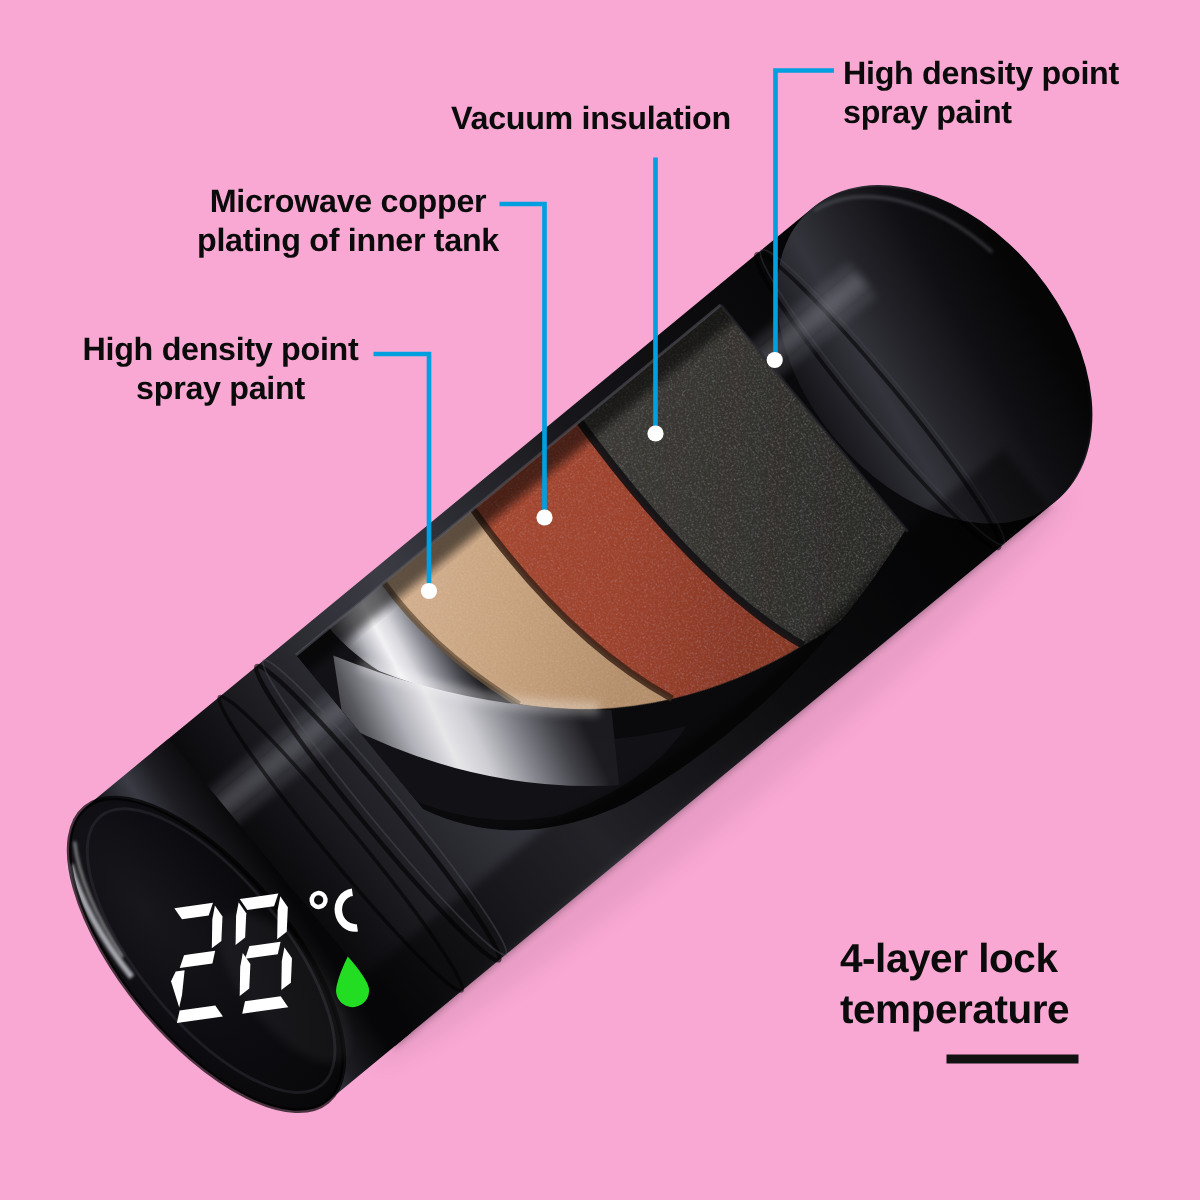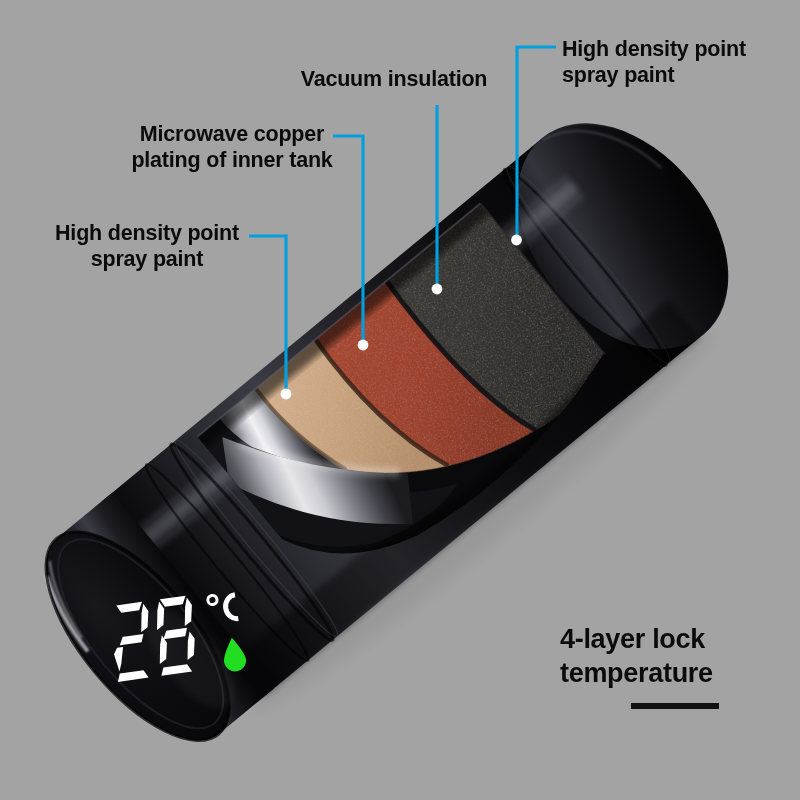--- a/index.html
+++ b/index.html
@@ -3,21 +3,21 @@
 <meta charset="utf-8">
 <title>Insulated Bottle 4-Layer Cutaway Infographic</title>
 <style>
   html,body{margin:0;padding:0;background:#ffffff;}
   body{
     width:800px;height:800px;overflow:hidden;position:relative;
     font-family:"Liberation Sans","DejaVu Sans",sans-serif;
     color:#000;
     -webkit-font-smoothing:antialiased;
   }
-  #stage{position:absolute;left:0;top:0;width:800px;height:800px;background:#a3a3a3;}
+  #stage{position:absolute;left:0;top:0;width:800px;height:800px;background:#f9a8d4;}
 
   
   #product-svg{position:absolute;left:0;top:0;width:800px;height:800px;}
 
   
   .callout{position:absolute;}
   .callout .label{
     font-size:21.5px;
     line-height:1.22;
     font-weight:700;

